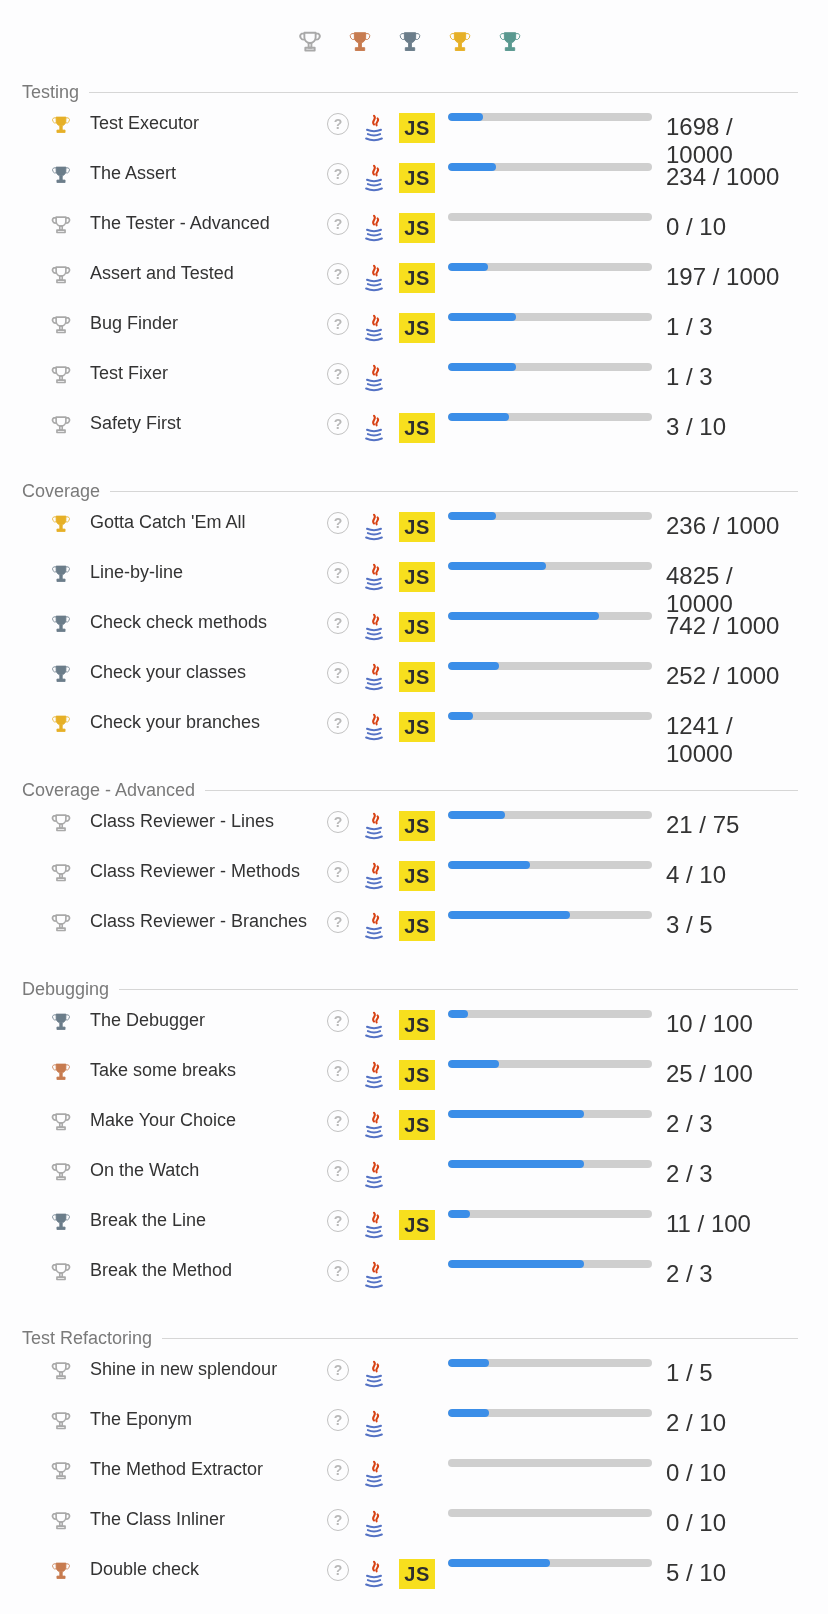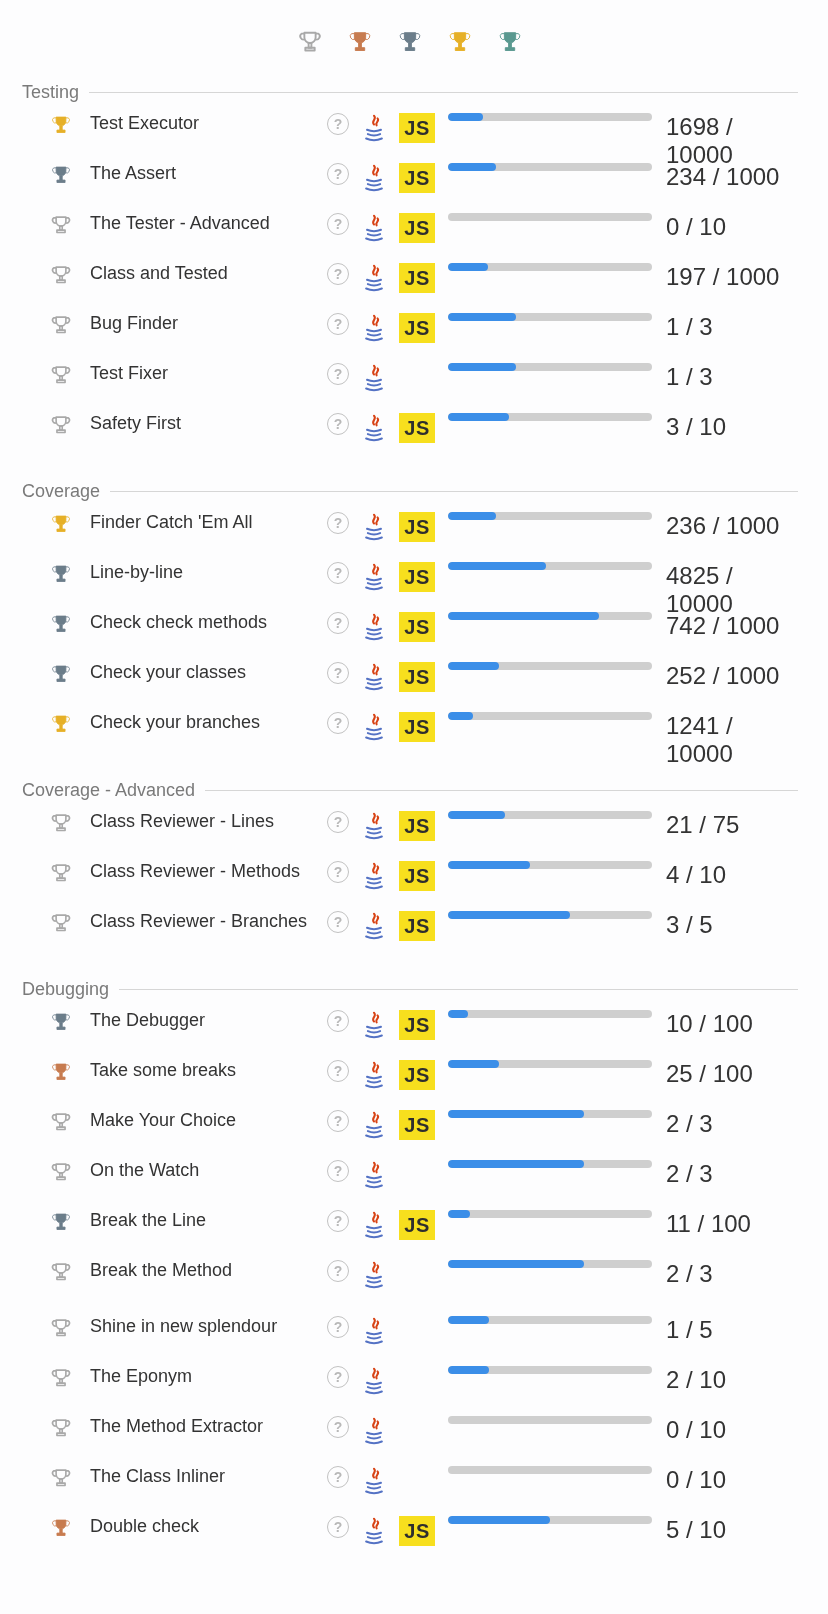--- a/index.html
+++ b/index.html
@@ -274,21 +274,21 @@
   <svg width="26" height="26" viewBox="0 0 32 32">
     <g fill="none" stroke="#a9a9a9" stroke-width="2" stroke-linejoin="round">
       <path d="M10 5 h12 v5 a6 6 0 0 1 -12 0 z"></path>
       <path d="M10 6 h-3 a3.5 3.5 0 0 0 3.5 6" fill="none"></path>
       <path d="M22 6 h3 a3.5 3.5 0 0 1 -3.5 6" fill="none"></path>
       <rect x="14.5" y="16" width="3" height="5"></rect>
       <rect x="11" y="21" width="10" height="3"></rect>
     </g>
   </svg>
             </div>
-            <div class="label">Class and Tested</div>
+            <div class="label">Assert and Tested</div>
             <div class="help">
               <div class="help-circle">?</div>
             </div>
             <div class="java">
   <svg width="28" height="30" viewBox="0 0 32 34">
     <g fill="none" stroke="#d84315" stroke-width="2.3" stroke-linecap="round">
       <path d="M16 3 c 4 4 -4 6 0 10"></path>
       <path d="M20 6 c 3 3 -3 4 -1 8"></path>
     </g>
     <g fill="none" stroke="#5472c4" stroke-width="2.3" stroke-linecap="round">
@@ -430,21 +430,21 @@
   <svg width="26" height="26" viewBox="0 0 32 32">
     <g fill="#e6b027" stroke="#e6b027" stroke-width="1" stroke-linejoin="round">
       <path d="M10 5 h12 v5 a6 6 0 0 1 -12 0 z"></path>
       <path d="M10 6 h-3 a3.5 3.5 0 0 0 3.5 6" fill="none"></path>
       <path d="M22 6 h3 a3.5 3.5 0 0 1 -3.5 6" fill="none"></path>
       <rect x="14.5" y="16" width="3" height="5"></rect>
       <rect x="11" y="21" width="10" height="3"></rect>
     </g>
   </svg>
             </div>
-            <div class="label">Finder Catch 'Em All</div>
+            <div class="label">Gotta Catch 'Em All</div>
             <div class="help">
               <div class="help-circle">?</div>
             </div>
             <div class="java">
   <svg width="28" height="30" viewBox="0 0 32 34">
     <g fill="none" stroke="#d84315" stroke-width="2.3" stroke-linecap="round">
       <path d="M16 3 c 4 4 -4 6 0 10"></path>
       <path d="M20 6 c 3 3 -3 4 -1 8"></path>
     </g>
     <g fill="none" stroke="#5472c4" stroke-width="2.3" stroke-linecap="round">
@@ -955,20 +955,24 @@
               <div class="js-badge hidden">JS</div>
             </div>
             <div class="bar">
               <div class="fill" style="width: 66.6667%;"></div>
             </div>
             <div class="count">2 / 3</div>
           </div>
         </div>
       </div>
       <div class="group">
+        <div class="group-header">
+          <span>Test Refactoring</span>
+          <span class="rule"></span>
+        </div>
         <div class="group-body">
           <div class="row">
             <div class="trophy">
   <svg width="26" height="26" viewBox="0 0 32 32">
     <g fill="none" stroke="#a9a9a9" stroke-width="2" stroke-linejoin="round">
       <path d="M10 5 h12 v5 a6 6 0 0 1 -12 0 z"></path>
       <path d="M10 6 h-3 a3.5 3.5 0 0 0 3.5 6" fill="none"></path>
       <path d="M22 6 h3 a3.5 3.5 0 0 1 -3.5 6" fill="none"></path>
       <rect x="14.5" y="16" width="3" height="5"></rect>
       <rect x="11" y="21" width="10" height="3"></rect>

